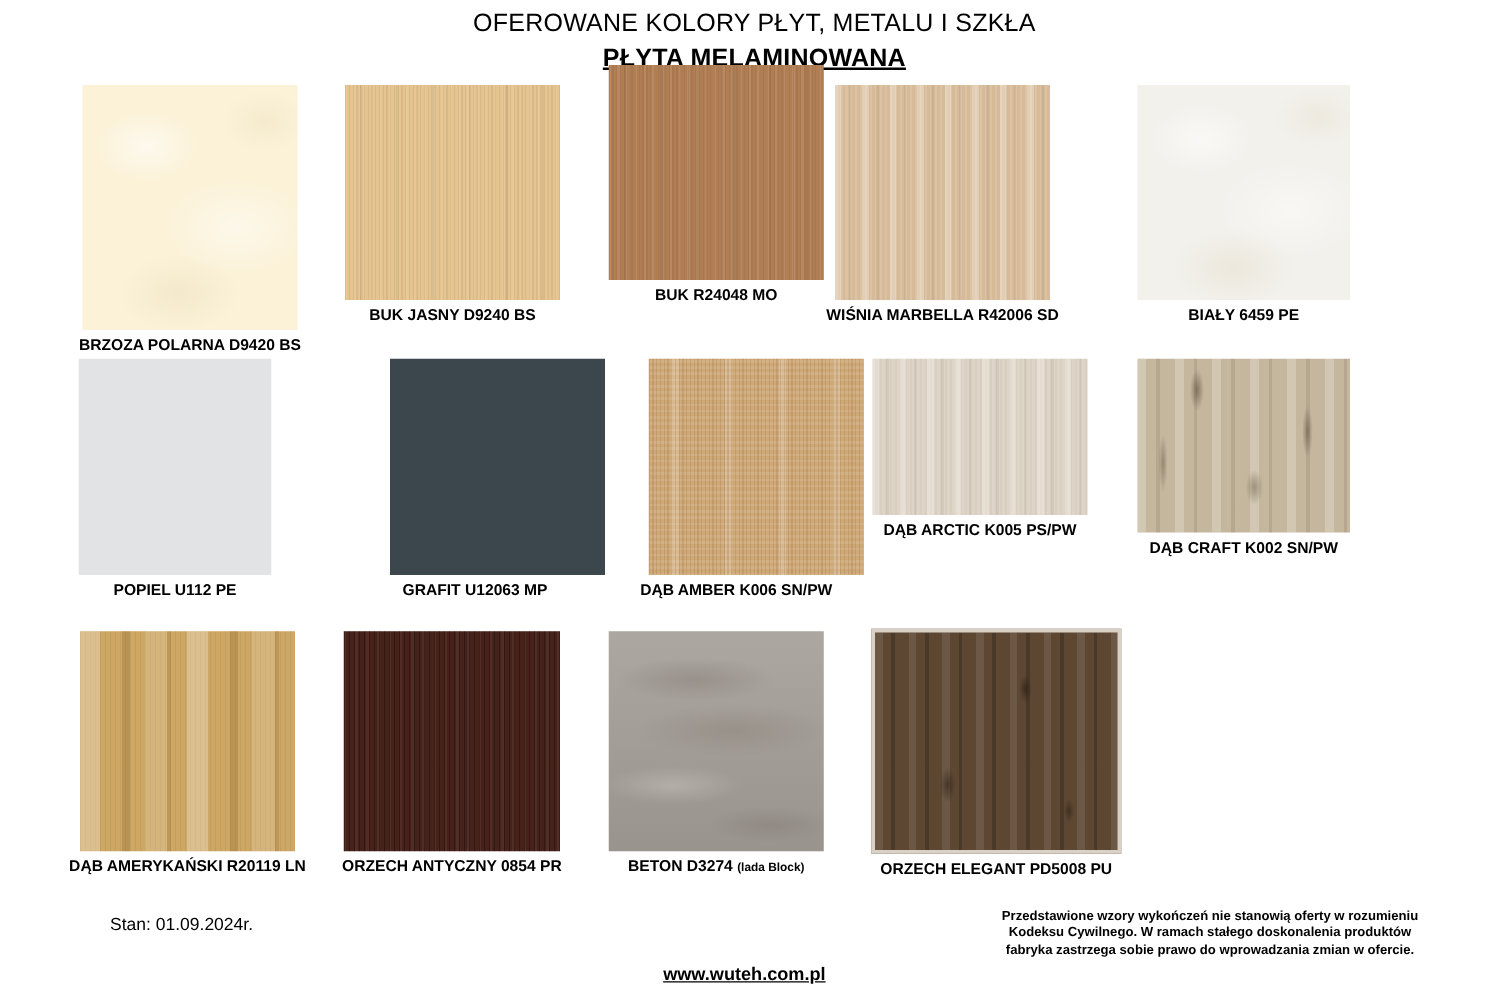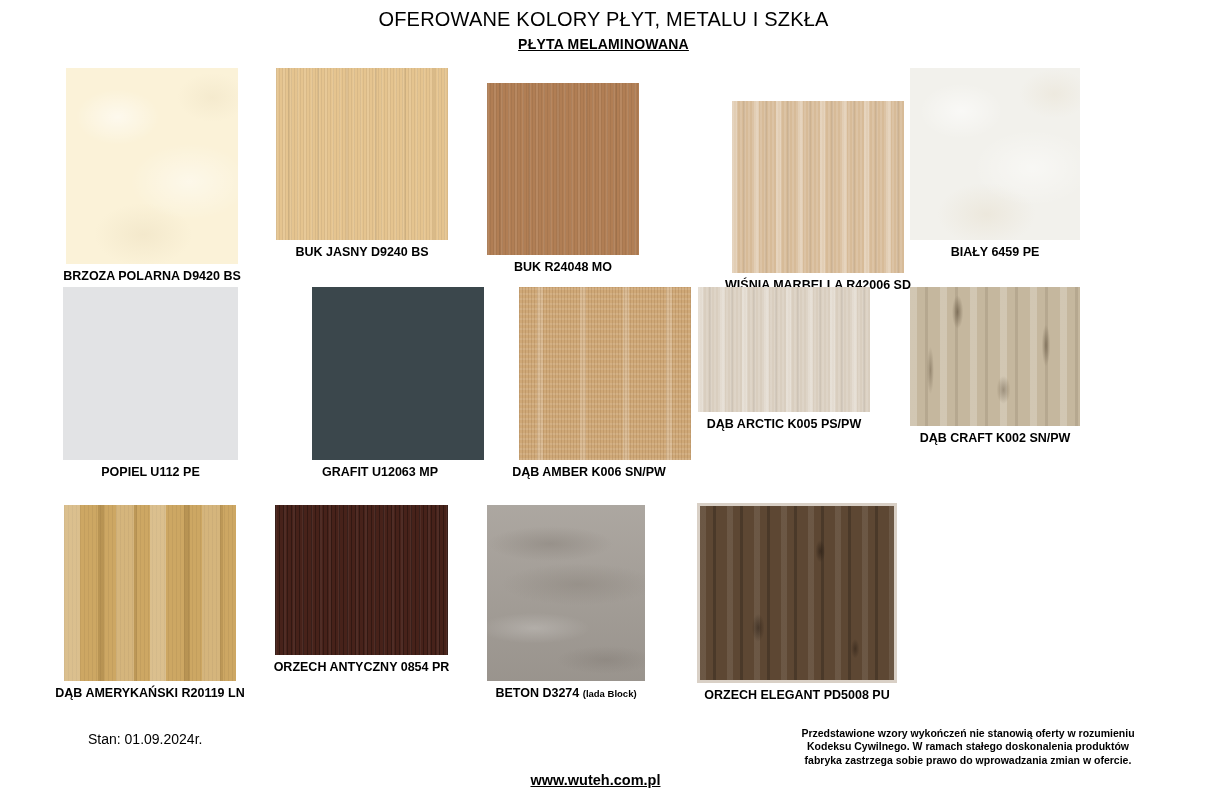--- a/index.html
+++ b/index.html
@@ -6,21 +6,21 @@
   body{
     width:1207px;height:797px;background:#ffffff;position:relative;
     font-family:"Liberation Sans",sans-serif;color:#000;overflow:hidden;
   }
   .page-title{
     position:absolute;left:0;right:0;top:8px;text-align:center;
     font-size:20px;font-weight:500;letter-spacing:0.2px;
   }
   .page-subtitle{
     position:absolute;left:0;right:0;top:36px;text-align:center;
-    font-size:14px;font-weight:bold;text-decoration:underline;letter-spacing:0.2px;
+    font-size:20px;font-weight:bold;text-decoration:underline;letter-spacing:0.2px;
   }
   .cell{position:absolute;}
   .swatch{width:100%;height:100%;}
   .framed{border:3px solid #D9D0C6;box-sizing:border-box;}
   .label{
     position:absolute;top:calc(100% + 5px);left:-42px;right:-42px;
     text-align:center;font-size:12.5px;font-weight:bold;white-space:nowrap;
   }
   .label .suffix{font-size:9.5px;font-weight:bold;}
   
@@ -99,34 +99,34 @@
 <div class="page-subtitle">PŁYTA MELAMINOWANA</div>
 
 <div class="cell" style="left:66px;top:68px;width:172px;height:196px;">
   <div class="swatch tex-subtle" style="background-color: rgb(251, 242, 216);"></div>
   <div class="label"><span>BRZOZA POLARNA D9420 BS</span></div>
 </div>
 <div class="cell" style="left:276px;top:68px;width:172px;height:172px;">
   <div class="swatch tex-grain-fine" style="background-color: rgb(229, 196, 143);"></div>
   <div class="label"><span>BUK JASNY D9240 BS</span></div>
 </div>
-<div class="cell" style="left:487px;top:83px;width:152px;height:172px;border-radius:22px;">
+<div class="cell" style="left:487px;top:52px;width:172px;height:172px;border-radius:22px;">
   <div class="swatch tex-grain-fine" style="background-color: rgb(177, 126, 84);"></div>
   <div class="label"><span>BUK R24048 MO</span></div>
 </div>
-<div class="cell" style="left:732px;top:68px;width:172px;height:172px;margin-top:33px;">
+<div class="cell" style="left:668px;top:68px;width:172px;height:172px;">
   <div class="swatch tex-streaks" style="background-color: rgb(215, 187, 152);"></div>
   <div class="label"><span>WIŚNIA MARBELLA R42006 SD</span></div>
 </div>
 <div class="cell" style="left:910px;top:68px;width:170px;height:172px;">
   <div class="swatch tex-subtle" style="background-color: rgb(242, 241, 236);"></div>
   <div class="label"><span>BIAŁY 6459 PE</span></div>
 </div>
 
-<div class="cell" style="left:63px;top:287px;width:175px;height:173px;">
+<div class="cell" style="left:63px;top:287px;width:154px;height:173px;">
   <div class="swatch tex-plain" style="background-color: rgb(226, 227, 229);"></div>
   <div class="label"><span>POPIEL U112 PE</span></div>
 </div>
 <div class="cell" style="left:276px;top:287px;width:172px;height:173px;padding-left:36px;">
   <div class="swatch tex-plain" style="background-color: rgb(59, 71, 76);"></div>
   <div class="label"><span>GRAFIT U12063 MP</span></div>
 </div>
 <div class="cell" style="left:487px;top:287px;width:172px;height:173px;padding-left:32px;">
   <div class="swatch tex-speckle" style="background-color: rgb(207, 168, 119);"></div>
   <div class="label"><span>DĄB AMBER K006 SN/PW</span></div>
@@ -137,25 +137,25 @@
 </div>
 <div class="cell" style="left:910px;top:287px;width:170px;height:139px;">
   <div class="swatch tex-knots" style="background-color: rgb(197, 183, 158);"></div>
   <div class="label"><span>DĄB CRAFT K002 SN/PW</span></div>
 </div>
 
 <div class="cell" style="left:64px;top:505px;width:172px;height:176px;">
   <div class="swatch tex-planks" style="background-color: rgb(205, 167, 99);"></div>
   <div class="label"><span>DĄB AMERYKAŃSKI R20119 LN</span></div>
 </div>
-<div class="cell" style="left:275px;top:505px;width:173px;height:150px;">
+<div class="cell" style="left:275px;top:505px;width:173px;height:176px;">
   <div class="swatch tex-dark-grain" style="background-color: rgb(71, 34, 26);"></div>
   <div class="label"><span>ORZECH ANTYCZNY 0854 PR</span></div>
 </div>
-<div class="cell" style="left:487px;top:505px;width:158px;height:176px;">
+<div class="cell" style="left:487px;top:505px;width:172px;height:176px;">
   <div class="swatch tex-concrete" style="background-color: rgb(163, 157, 150);"></div>
   <div class="label"><span>BETON D3274</span> <span class="suffix">(lada Block)</span></div>
 </div>
 <div class="cell" style="left:697px;top:503px;width:200px;height:180px;">
   <div class="swatch tex-walnut framed" style="background-color: rgb(93, 71, 51);"></div>
   <div class="label"><span>ORZECH ELEGANT PD5008 PU</span></div>
 </div>
 
 <div class="stan-text">Stan: 01.09.2024r.</div>
 <div class="disclaimer">Przedstawione wzory wykończeń nie stanowią oferty w rozumieniu Kodeksu Cywilnego. W ramach stałego doskonalenia produktów fabryka zastrzega sobie prawo do wprowadzania zmian w ofercie.</div>

